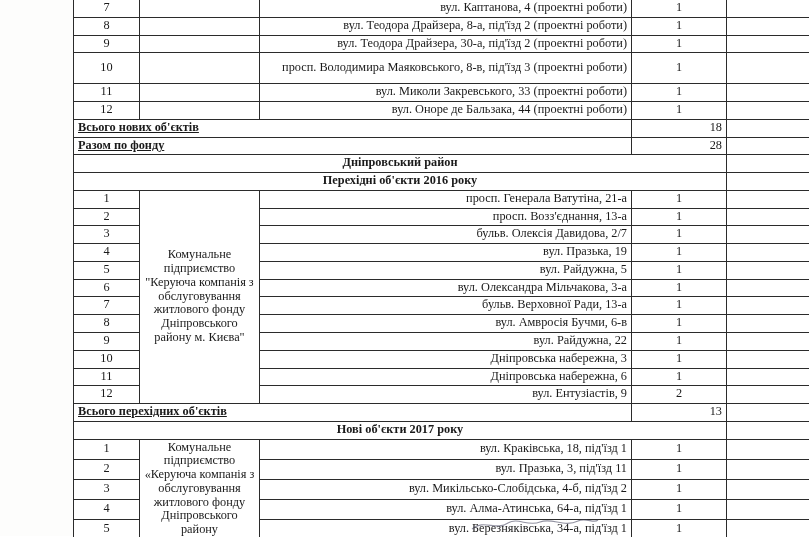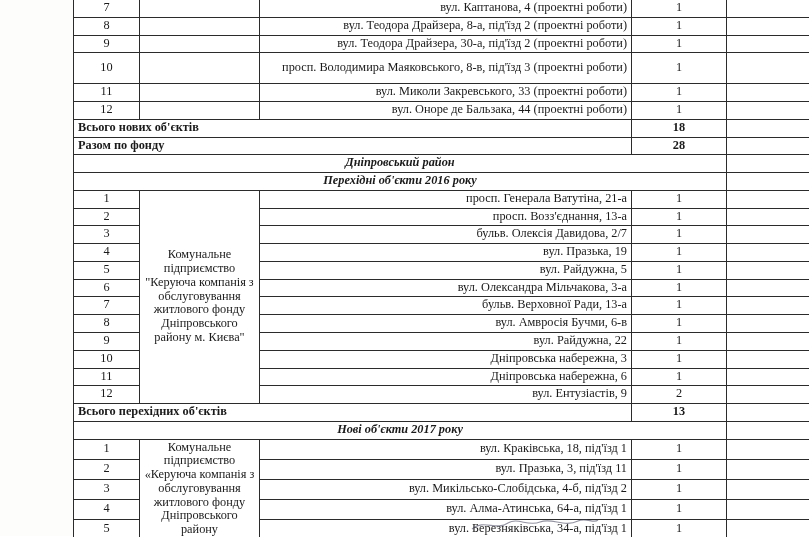--- a/index.html
+++ b/index.html
@@ -45,32 +45,32 @@
   .num { text-align: center; }
   .qty { text-align: center; }
   .addr { text-align: right; padding-left: 5px; }
   .org {
     text-align: center;
     font-size: 11.8px;
     line-height: 1.18;
     vertical-align: top;
     padding-top: 6px;
   }
-  .bold { font-weight: bold; }
+  .bold { font-weight: normal; text-align: right; }
   .total-label {
     text-align: left;
     padding-left: 5px;
     font-weight: bold;
+    text-decoration: underline;
   }
   .section-title {
     text-align: center;
     font-weight: bold;
     font-size: 13.5px;
     padding: 2px 0 3px 0;
-    font-style: italic;
   }
   .row-tall td { height: 27px; }
   .two-line {
     line-height: 1.15;
   }
   .empty-cell { background: #fff; }
   .sig {
     position: absolute;
     left: 470px;
     top: 516px;

